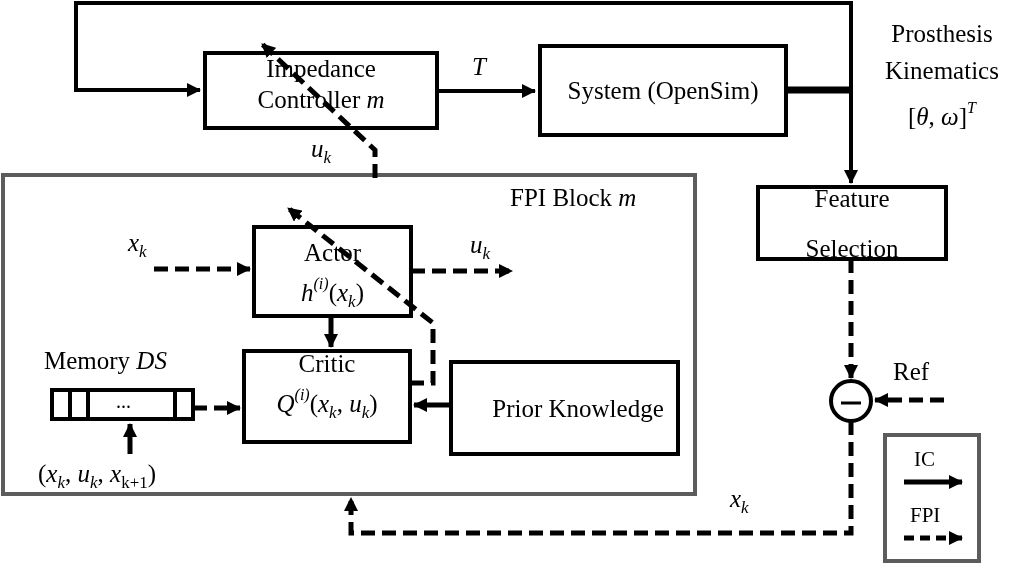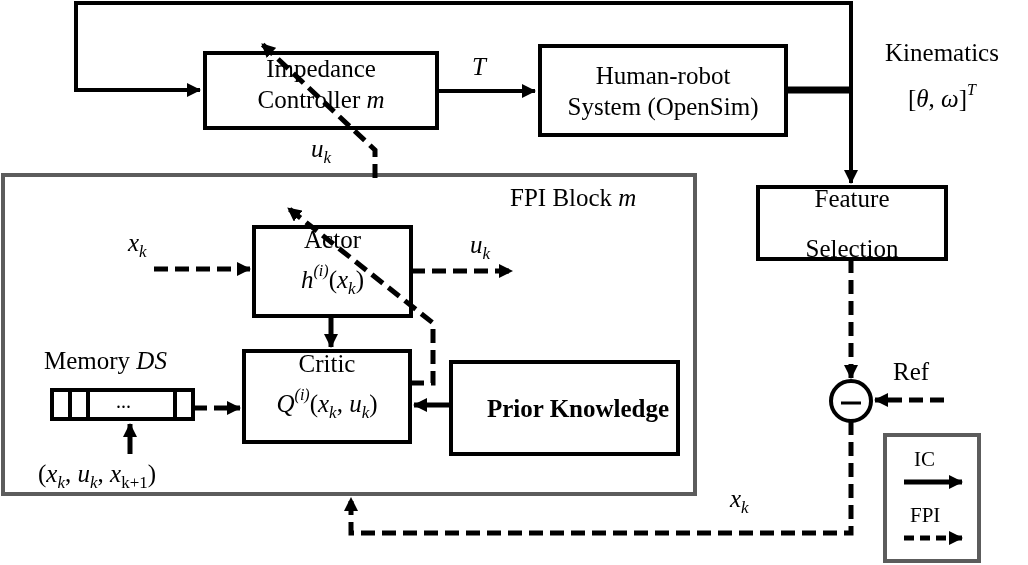--- a/index.html
+++ b/index.html
@@ -80,58 +80,58 @@
 </svg>
 
 <div class="box-text" style="left:207px; top:57px; width:228px; height:53px;">
   <div>Impedance</div>
   <div><span>Controller </span><span class="math">m</span></div>
 </div>
 
 <div class="lbl math" style="left:472px; top:52px;">T</div>
 
 <div class="box-text" style="left:542px; top:48px; width:242px; height:85px;">
-  <div>Human-robot</div>
   <div>System (OpenSim)</div>
 </div>
 
 <div class="box-text" style="left:862px; top:20px; width:160px; height:110px; line-height:37px;">
+  <div>Prosthesis</div>
   <div>Kinematics</div>
   <div><span>[</span><span class="math">θ</span><span>, </span><span class="math">ω</span><span>]</span><span class="sup">T</span></div>
 </div>
 
 <div class="lbl" style="left:311px; top:134px;"><span class="math">u</span><span class="sub">k</span></div>
 
 <div class="lbl" style="left:510px; top:183px;"><span>FPI Block </span><span class="math">m</span></div>
 
 <div class="box-text" style="left:760px; top:189px; width:184px; height:68px;gap:19px;">
   <div>Feature</div>
   <div>Selection</div>
 </div>
 
 <div class="lbl" style="left:128px; top:228px;"><span class="math">x</span><span class="sub">k</span></div>
 
 <div class="lbl" style="left:470px; top:230px;"><span class="math">u</span><span class="sub">k</span></div>
 
-<div class="box-text" style="left:256px; top:221px; width:153px; height:85px;">
+<div class="box-text" style="left:256px; top:234px; width:153px; height:85px;">
   <div>Actor</div>
   <div><span class="math">h</span><span class="sup">(i)</span><span>(</span><span class="math">x</span><span class="sub">k</span><span>)</span></div>
 </div>
 
 <div class="lbl" style="left:44px; top:346px;text-align:right;"><span>Memory </span><span class="math">DS</span></div>
 <div class="lbl" style="left:116px; top:386px; font-size:20px;">...</div>
 
 <div class="lbl" style="left:38px; top:459px;"><span>(</span><span class="math">x</span><span class="sub">k</span><span>, </span><span class="math">u</span><span class="sub">k</span><span>, </span><span class="math">x</span><span class="sub" style="font-style:normal;">k+1</span><span>)</span></div>
 
 <div class="box-text" style="left:246px; top:353px; width:162px; height:70px;">
   <div>Critic</div>
   <div><span class="math">Q</span><span class="sup">(i)</span><span>(</span><span class="math">x</span><span class="sub">k</span><span>, </span><span class="math">u</span><span class="sub">k</span><span>)</span></div>
 </div>
 
-<div class="box-text" style="left:453px; top:364px; width:250px; height:88px;font-weight:bold;">
+<div class="box-text" style="left:453px; top:364px; width:250px; height:88px;">
   <div>Prior Knowledge</div>
 </div>
 
 <div class="lbl" style="left:893px; top:357px;">Ref</div>
 
 <div class="lbl" style="left:730px; top:484px;"><span class="math">x</span><span class="sub">k</span></div>
 
 <div class="lbl" style="left:914px; top:444px; font-size:21px;">IC</div>
 <div class="lbl" style="left:910px; top:500px; font-size:21px;">FPI</div>
 

